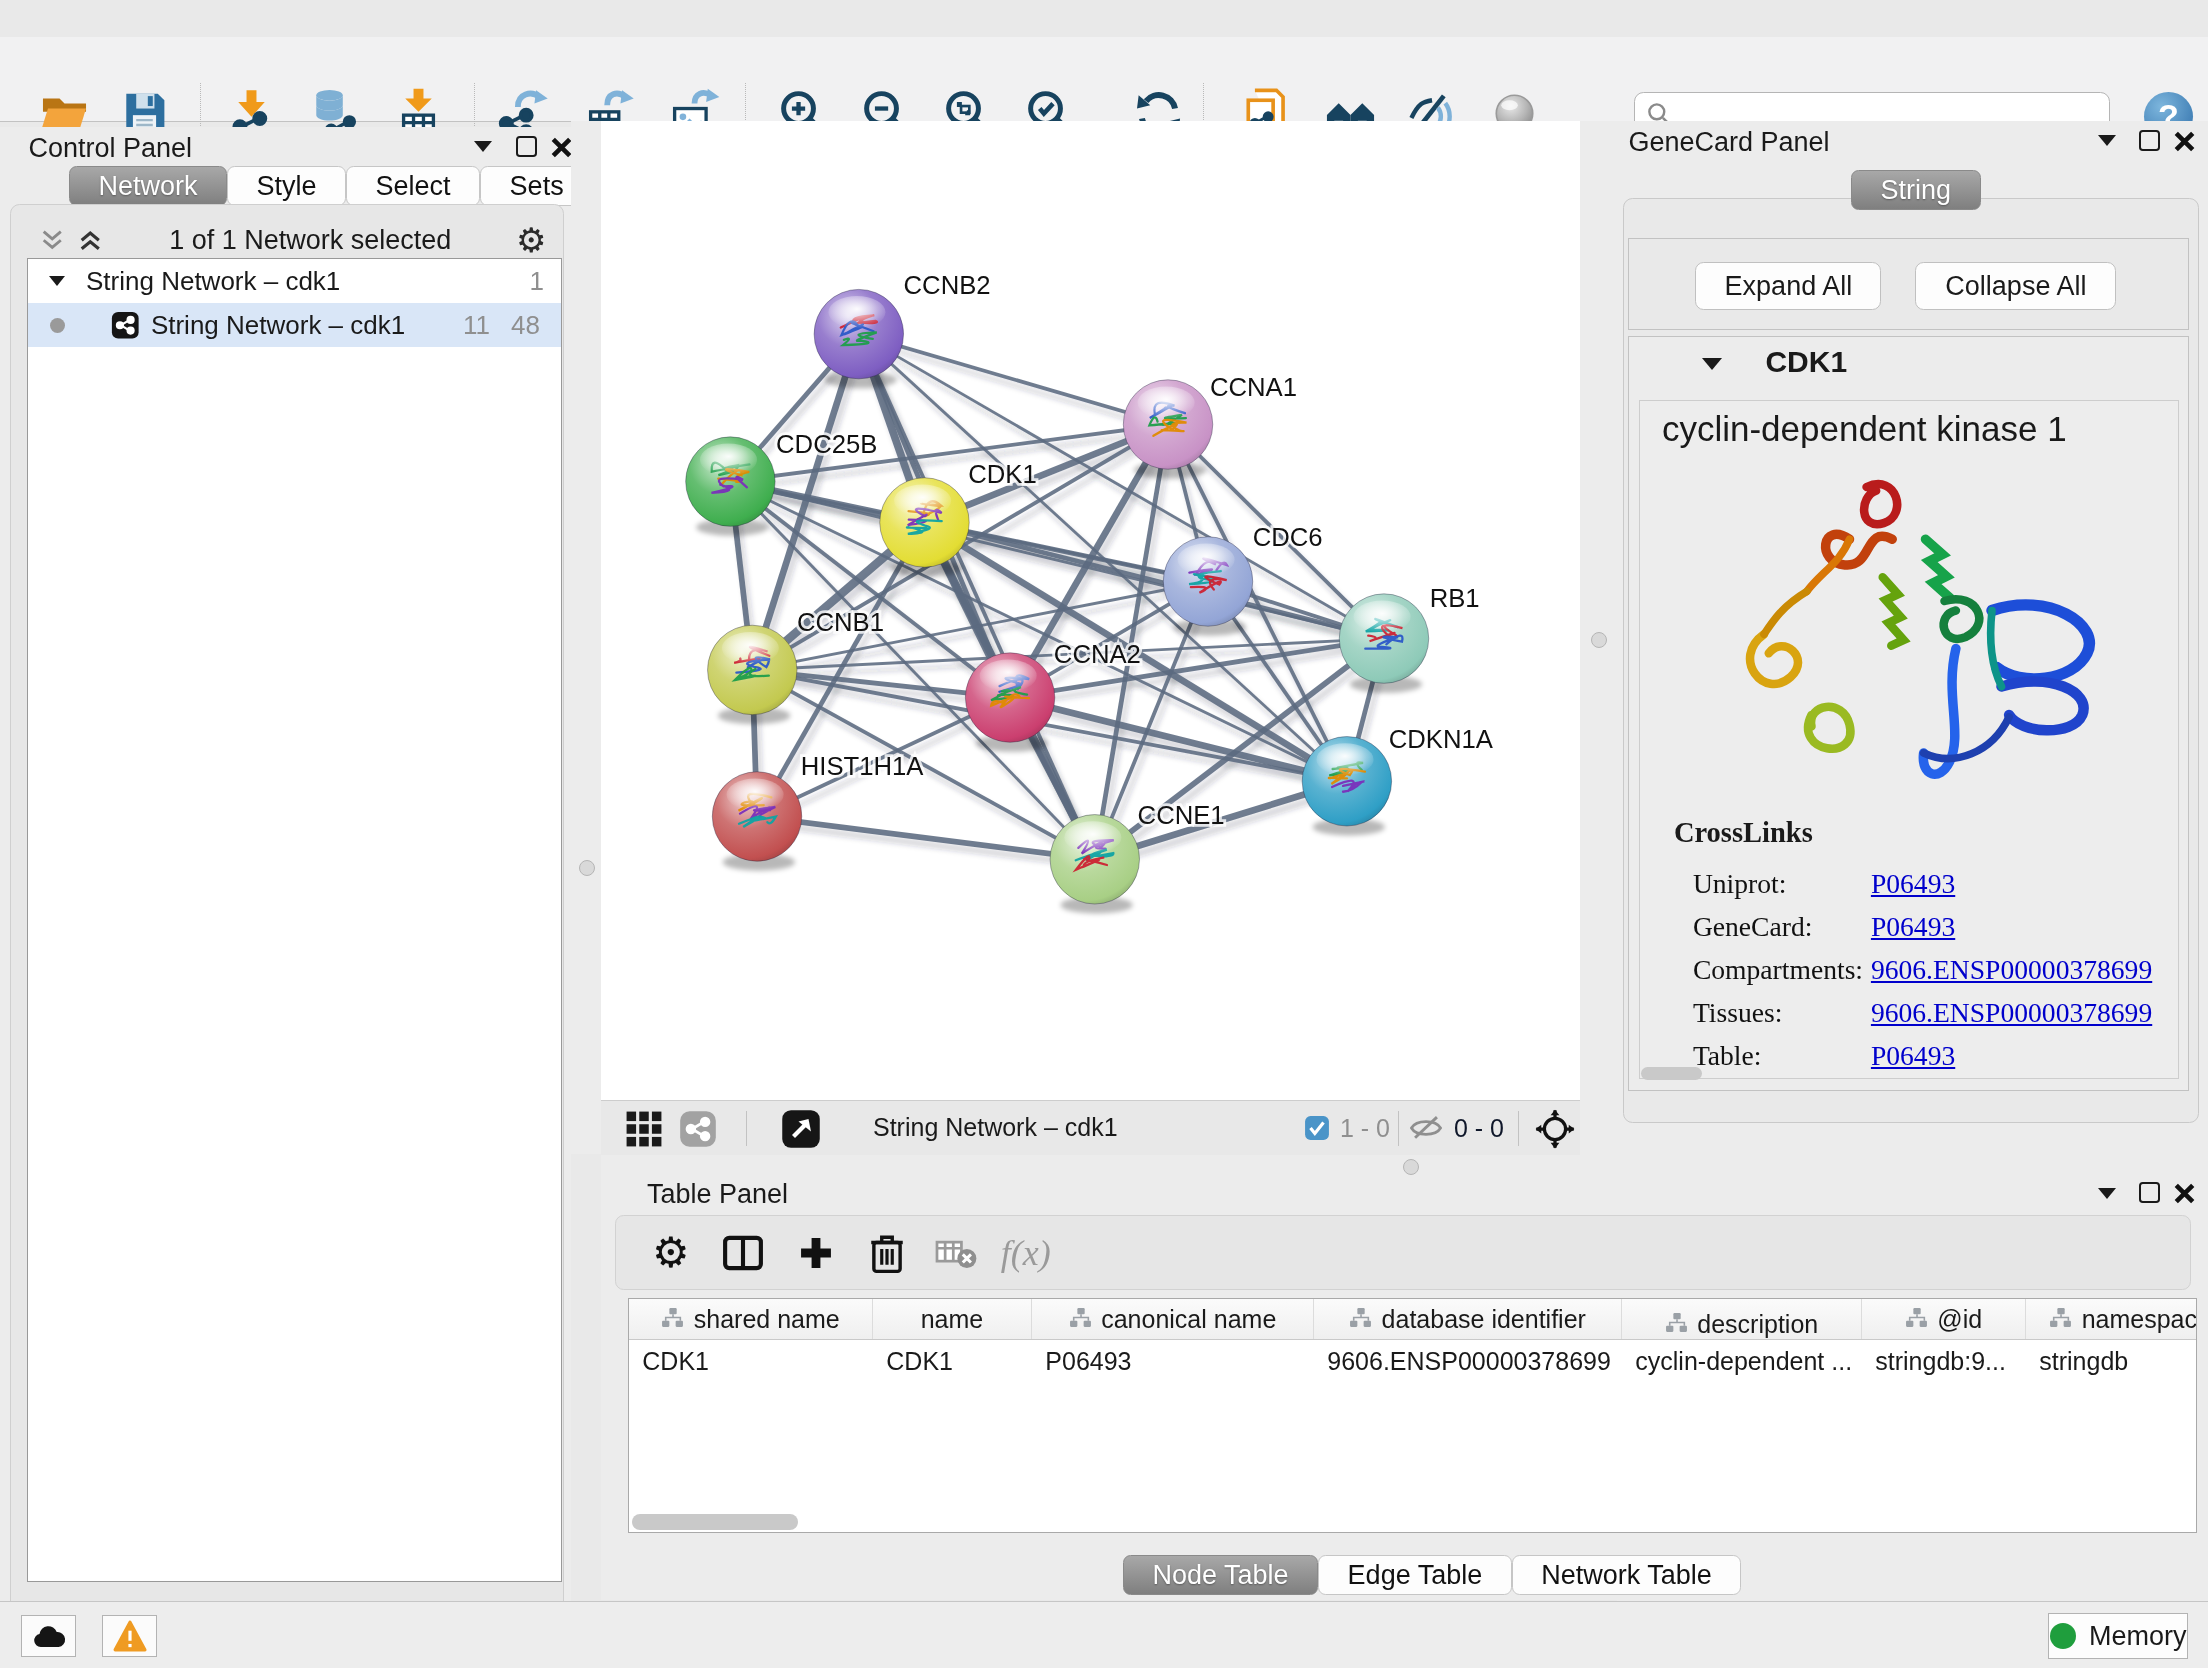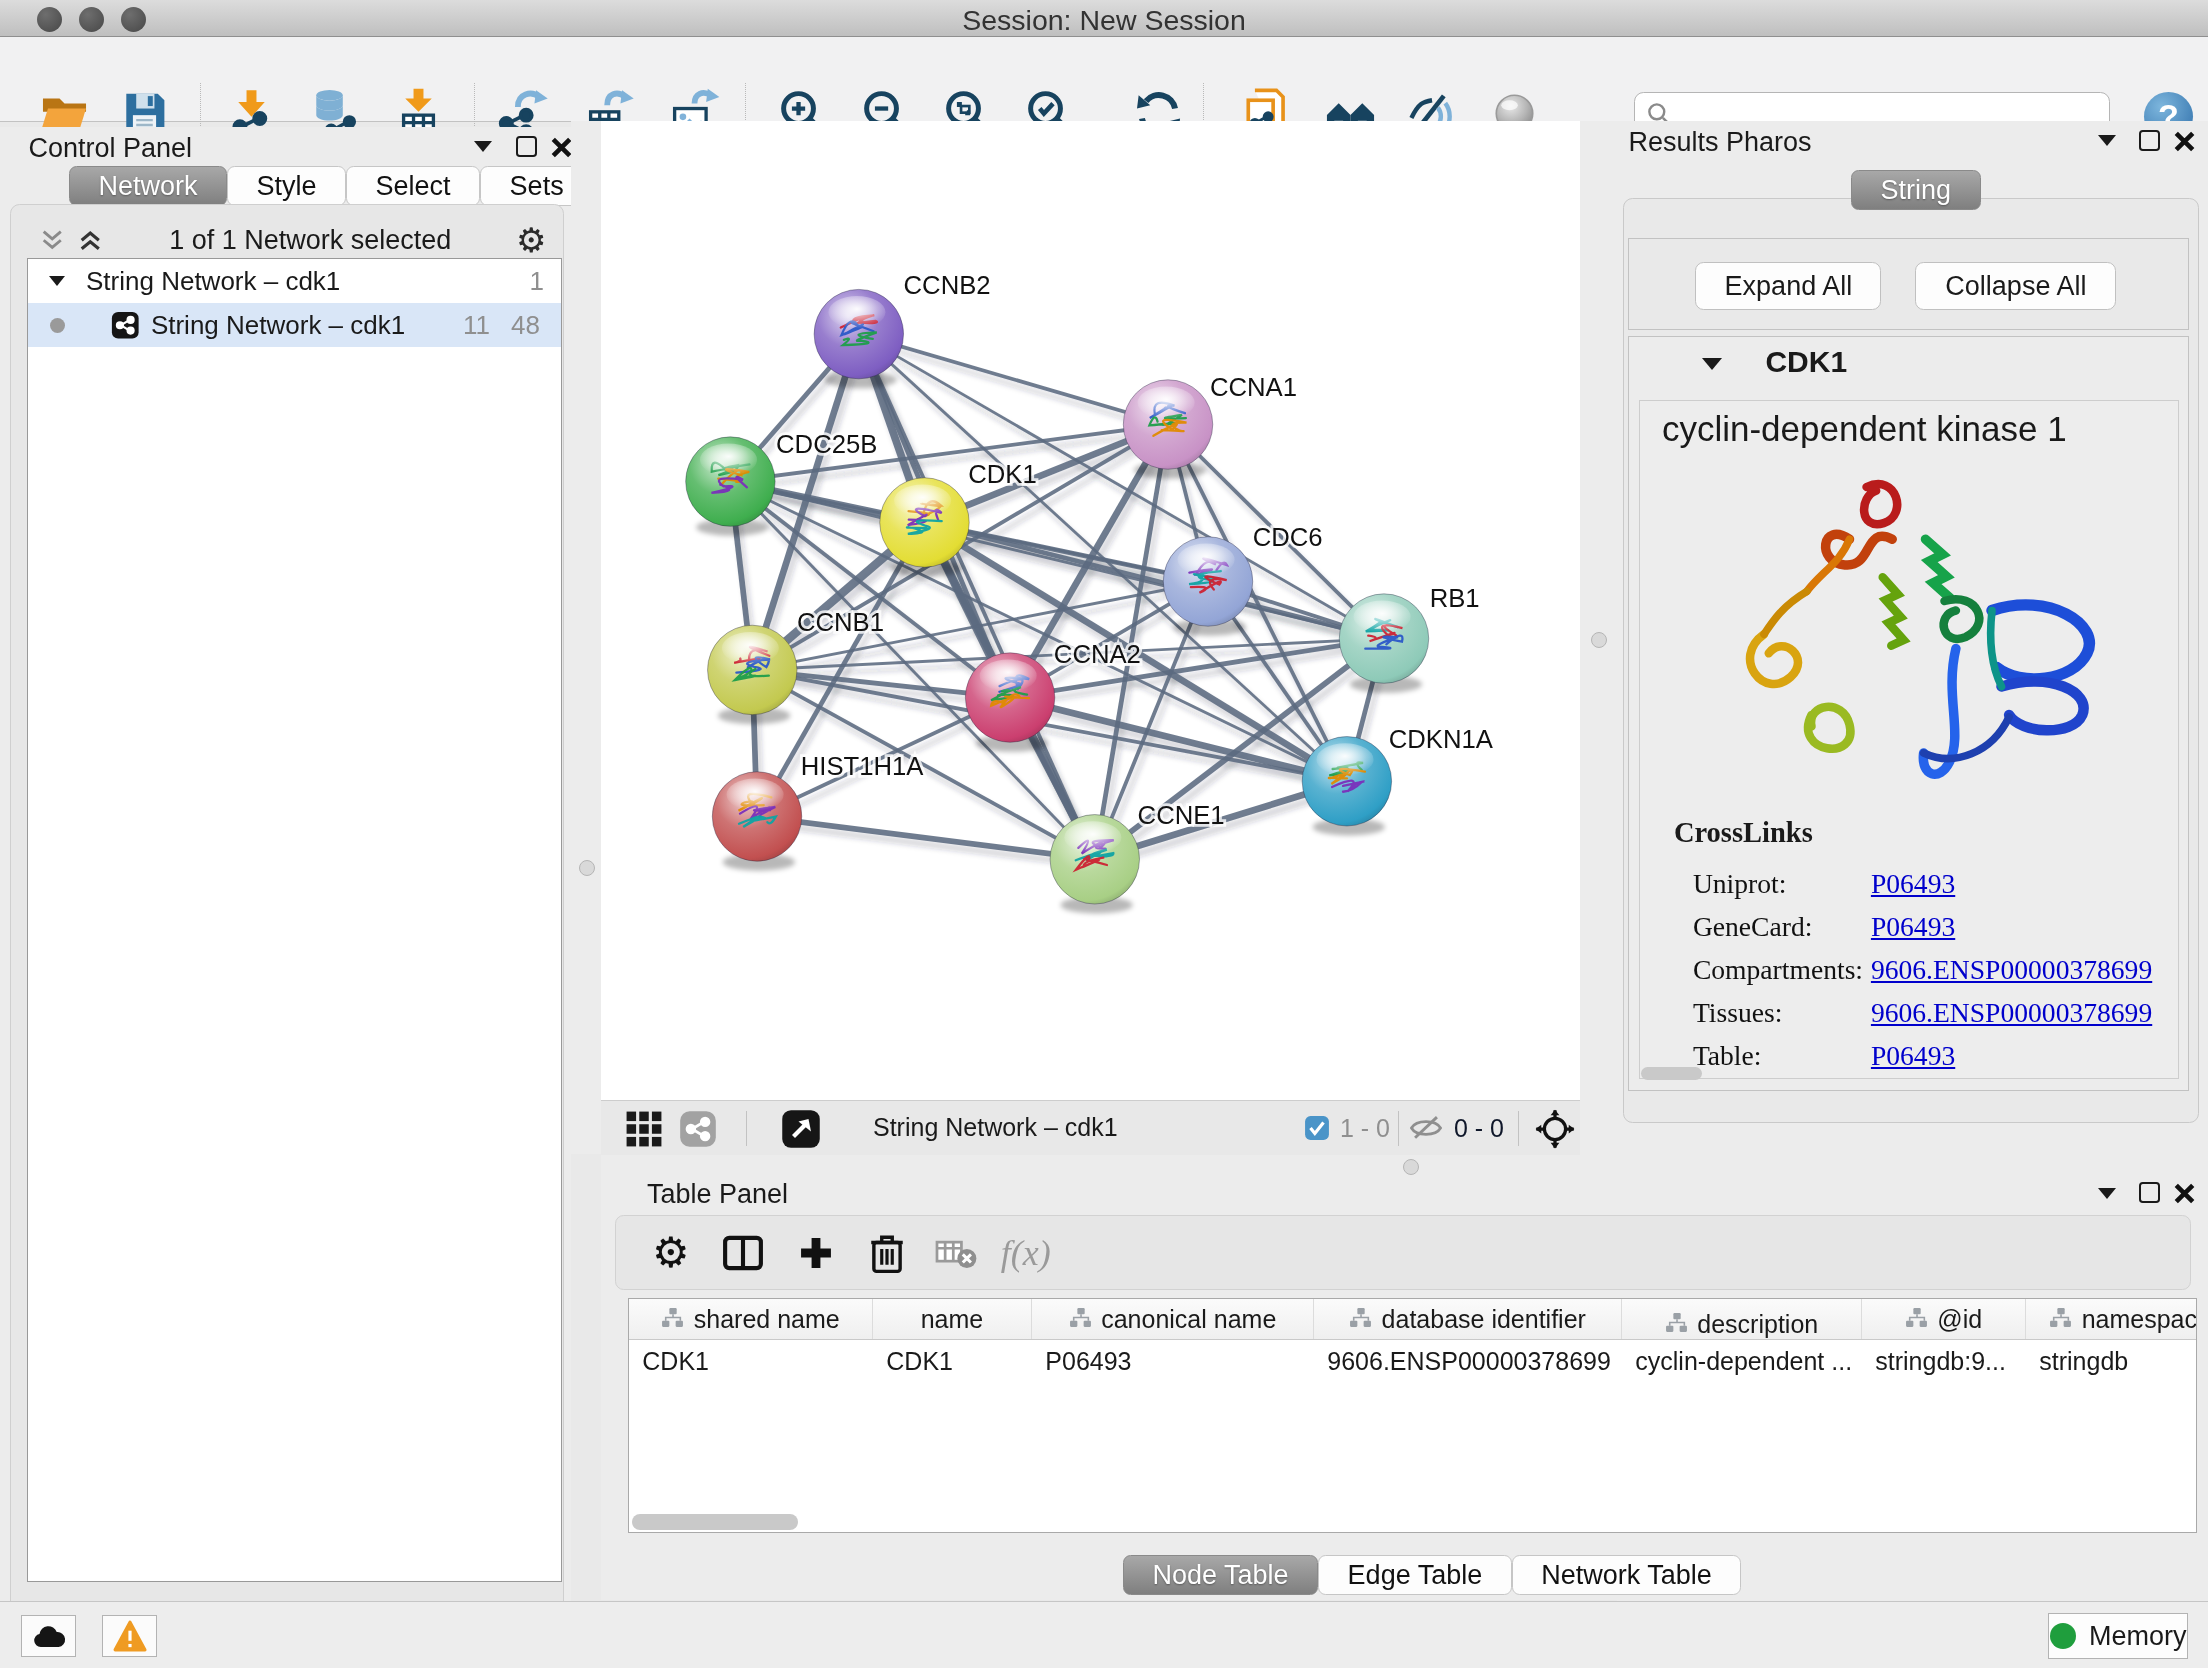--- a/index.html
+++ b/index.html
@@ -79,26 +79,20 @@
   .mem-btn{position:absolute;left:2048px;top:11.4px;width:140px;height:46px;background:#fdfdfd;border:1.9px solid #b3b3b3;
            display:flex;align-items:center;justify-content:center;gap:13.3px;font-size:27px;box-sizing:border-box;}
   .mem-dot{width:26px;height:26px;border-radius:50%;background:#1f9e3d;}
   svg text{font-family:"Liberation Sans",sans-serif;}
 </style>
 </head>
 <body>
 
 <div class="app">
 
-  <div class="titlebar">
-    <span class="tl" style="left:37px"></span>
-    <span class="tl" style="left:79px"></span>
-    <span class="tl" style="left:121px"></span>
-    <div class="wtitle">Session: New Session</div>
-  </div>
 
   <div class="toolbar">
     <div class="tbtn" style="left:37px">
       <svg viewBox="0 0 32 32">
           <path d="M3 7h10l3 3h13v5H3z" fill="#b97514"></path>
           <path d="M29 13l-4 13H2l4-13z" fill="#f3a43c"></path>
         </svg>
     </div>
     <div class="tbtn" style="left:117px">
       <svg viewBox="0 0 32 32">
@@ -663,21 +657,21 @@
             <polygon points="12.5,5 19.5,5 16,0.5" fill="#111"></polygon>
             <polygon points="12.5,27 19.5,27 16,31.5" fill="#111"></polygon>
             <polygon points="5,12.5 5,19.5 0.5,16" fill="#111"></polygon>
             <polygon points="27,12.5 27,19.5 31.5,16" fill="#111"></polygon>
           </svg>
       </div>
     </div>
   </section>
 
   <section class="results-panel">
-    <div class="phead" style="left:11.4px;top:5.7px">Results Pharos</div>
+    <div class="phead" style="left:11.4px;top:5.7px">GeneCard Panel</div>
     <span class="tri-down" style="position:absolute;left:481px;top:14.3px"></span>
     <span class="ph-float" style="left:522px;top:8.6px"></span>
     <svg class="ph-x" style="left:556px;top:8.6px" viewBox="0 0 14 14">
         <path d="M2 2l10 10M12 2L2 12" stroke="#111" stroke-width="2.8"></path>
       </svg>
 
     <div class="rp-box"></div>
     <div class="tabbtn active" style="position:absolute;left:234px;top:49px">String</div>
 
     <div class="rp-expandbox">

